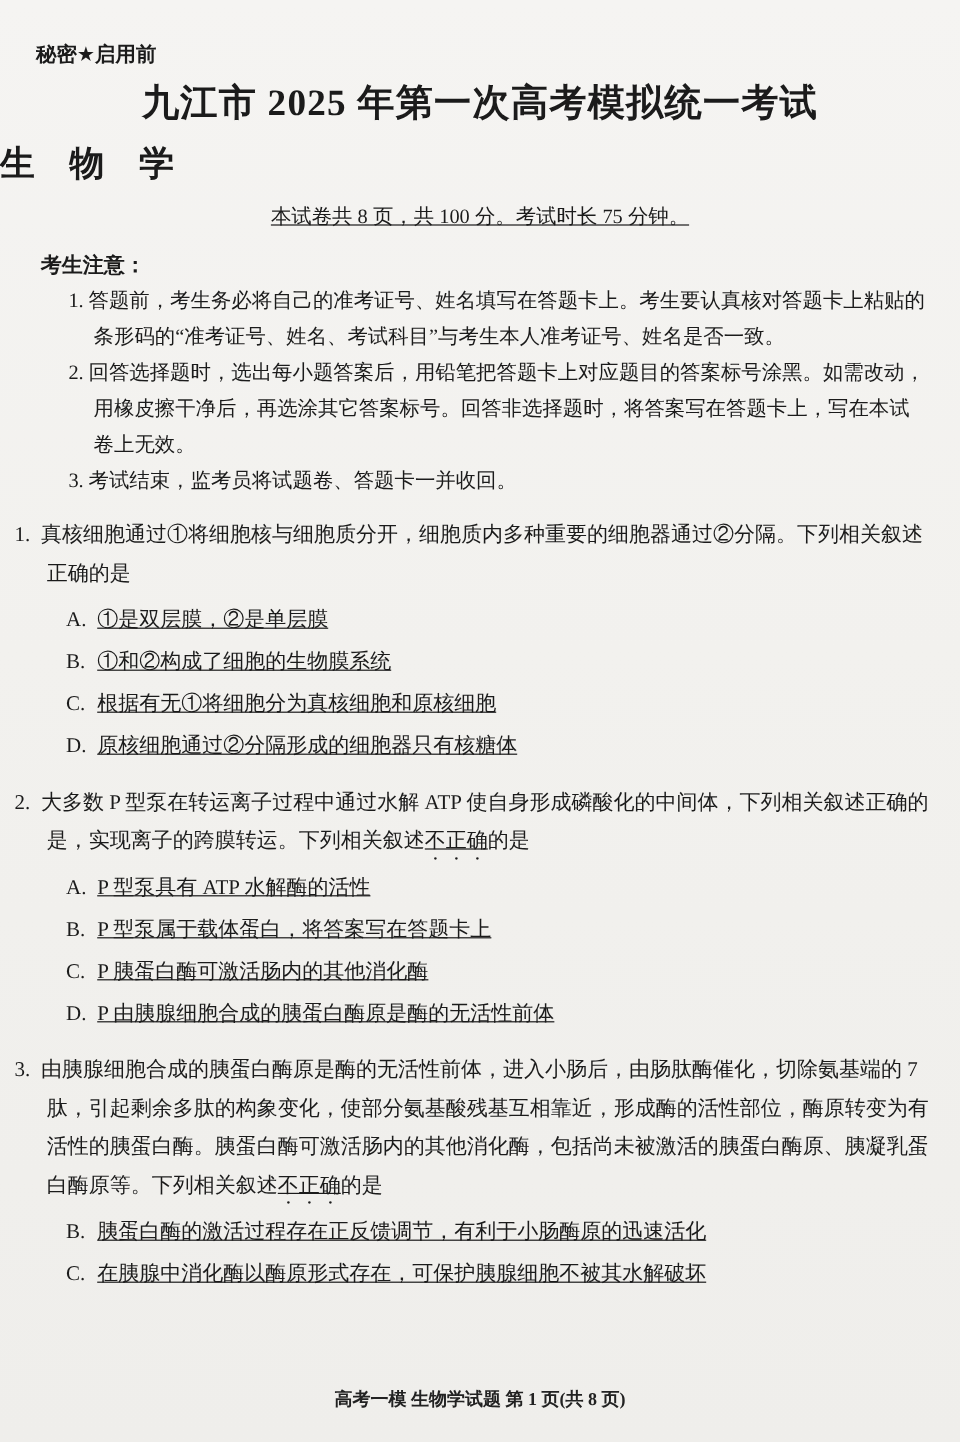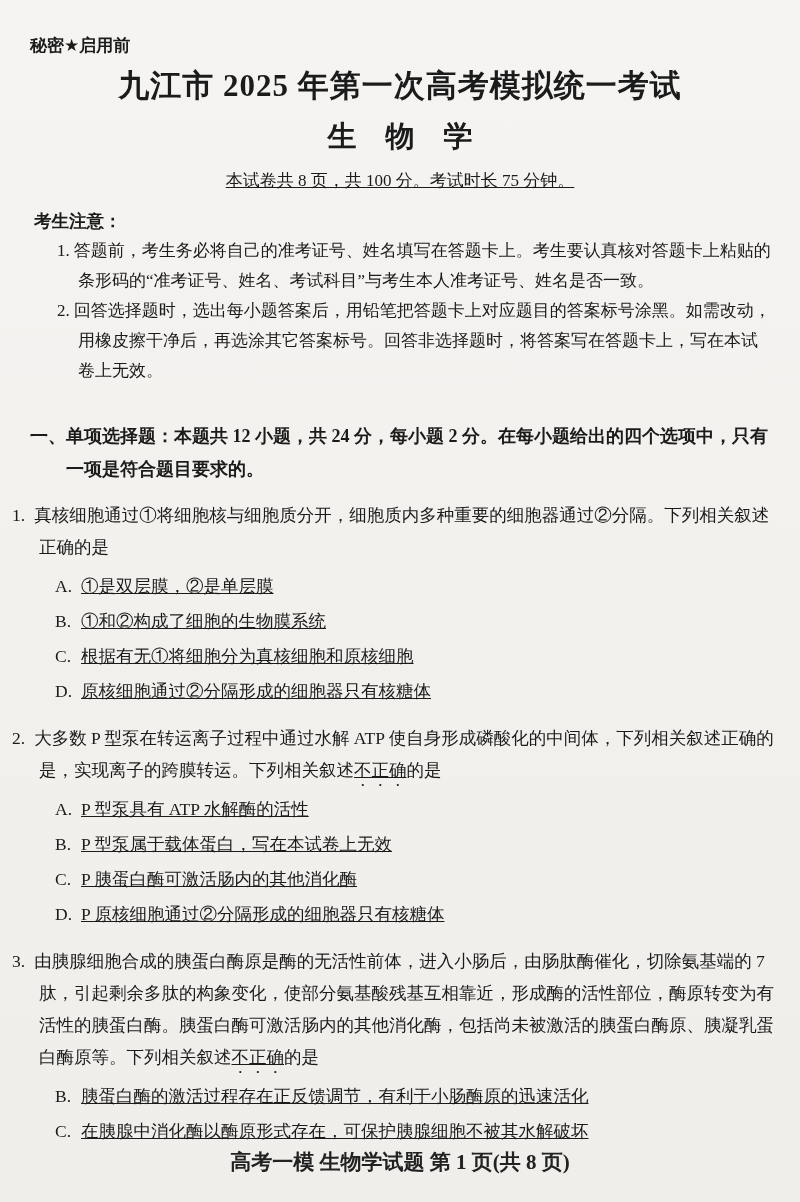--- a/index.html
+++ b/index.html
@@ -16,21 +16,21 @@
   .secrecy {
     padding-top:34px; margin-left:30px;
     font-size:17px; font-weight:bold;
     font-family:"Liberation Sans","DejaVu Sans",sans-serif;
   }
   .title {
     margin-top:8px; text-align:center;
     font-size:31px; font-weight:bold; letter-spacing:1px;
   }
   .subject {
-    margin-top:10px; text-align:center;
+    margin-top:10px; 
     font-size:29px; font-weight:bold;
   }
   .paper-info {
     margin-top:12px; text-align:center;
     font-size:17px;
     text-decoration:underline;
   }
   .notice { margin:14px 26px 0 34px; font-size:17px; line-height:30px; }
   .notice-title { font-weight:bold; font-size:17.5px; }
   .notice-item { padding-left:44px; text-indent:-21px; }
@@ -49,21 +49,21 @@
   .opt-label { display:inline-block; min-width:26px; }
   .em-dots {
     -webkit-text-emphasis:filled dot;
     -webkit-text-emphasis-position:under right;
     text-emphasis:filled dot;
     text-emphasis-position:under right;
     text-decoration:underline;
   }
   .footer {
     position:absolute; left:0; right:0; bottom:26px;
-    text-align:center; font-size:21px; font-weight:bold;
+    text-align:center; font-size:15px; font-weight:bold;
     color:#222;
   }
 </style>
 </head>
 <body>
 
 <div class="page">
 
   <div class="secrecy">秘密★启用前</div>
 
@@ -74,43 +74,45 @@
   <div class="paper-info">本试卷共 8 页，共 100 分。考试时长 75 分钟。</div>
 
   <div class="notice">
     <div class="notice-title">考生注意：</div>
     <div class="notice-item">
       <span class="n-num">1.</span><span>答题前，考生务必将自己的准考证号、姓名填写在答题卡上。考生要认真核对答题卡上粘贴的条形码的“准考证号、姓名、考试科目”与考生本人准考证号、姓名是否一致。</span>
     </div>
     <div class="notice-item">
       <span class="n-num">2.</span><span>回答选择题时，选出每小题答案后，用铅笔把答题卡上对应题目的答案标号涂黑。如需改动，用橡皮擦干净后，再选涂其它答案标号。回答非选择题时，将答案写在答题卡上，写在本试卷上无效。</span>
     </div>
+    <div class="notice-item">
+      <span class="n-num">3.</span><span>考试结束，监考员将试题卷、答题卡一并收回。</span>
+    </div>
   </div>
 
-  <div class="section-head">一、单项选择题：本题共 12 小题，共 24 分，每小题 2 分。在每小题给出的四个选项中，只有一项是符合题目要求的。</div>
 
   <div class="questions">
 
     <div class="question">
       <p class="stem"><span class="q-num">1.</span><span>真核细胞通过①将细胞核与细胞质分开，细胞质内多种重要的细胞器通过②分隔。下列相关叙述正确的是</span><span class="em-dots"></span><span></span></p>
       <div class="options">
         <div class="option"><span class="opt-label">A.</span><span>①是双层膜，②是单层膜</span></div>
         <div class="option"><span class="opt-label">B.</span><span>①和②构成了细胞的生物膜系统</span></div>
         <div class="option"><span class="opt-label">C.</span><span>根据有无①将细胞分为真核细胞和原核细胞</span></div>
         <div class="option"><span class="opt-label">D.</span><span>原核细胞通过②分隔形成的细胞器只有核糖体</span></div>
       </div>
     </div>
 
     <div class="question">
       <p class="stem"><span class="q-num">2.</span><span>大多数 P 型泵在转运离子过程中通过水解 ATP 使自身形成磷酸化的中间体，下列相关叙述正确的是，实现离子的跨膜转运。下列相关叙述</span><span class="em-dots">不正确</span><span>的是</span></p>
       <div class="options">
         <div class="option"><span class="opt-label">A.</span><span>P 型泵具有 ATP 水解酶的活性</span></div>
-        <div class="option"><span class="opt-label">B.</span><span>P 型泵属于载体蛋白，写在本试卷上无效</span></div>
+        <div class="option"><span class="opt-label">B.</span><span>P 型泵属于载体蛋白，将答案写在答题卡上</span></div>
         <div class="option"><span class="opt-label">C.</span><span>P 胰蛋白酶可激活肠内的其他消化酶</span></div>
-        <div class="option"><span class="opt-label">D.</span><span>P 原核细胞通过②分隔形成的细胞器只有核糖体</span></div>
+        <div class="option"><span class="opt-label">D.</span><span>P 由胰腺细胞合成的胰蛋白酶原是酶的无活性前体</span></div>
       </div>
     </div>
 
     <div class="question">
       <p class="stem"><span class="q-num">3.</span><span>由胰腺细胞合成的胰蛋白酶原是酶的无活性前体，进入小肠后，由肠肽酶催化，切除氨基端的 7 肽，引起剩余多肽的构象变化，使部分氨基酸残基互相靠近，形成酶的活性部位，酶原转变为有活性的胰蛋白酶。胰蛋白酶可激活肠内的其他消化酶，包括尚未被激活的胰蛋白酶原、胰凝乳蛋白酶原等。下列相关叙述</span><span class="em-dots">不正确</span><span>的是</span></p>
       <div class="options">
         <div class="option"><span class="opt-label">B.</span><span>胰蛋白酶的激活过程存在正反馈调节，有利于小肠酶原的迅速活化</span></div>
         <div class="option"><span class="opt-label">C.</span><span>在胰腺中消化酶以酶原形式存在，可保护胰腺细胞不被其水解破坏</span></div>
 
       </div>

